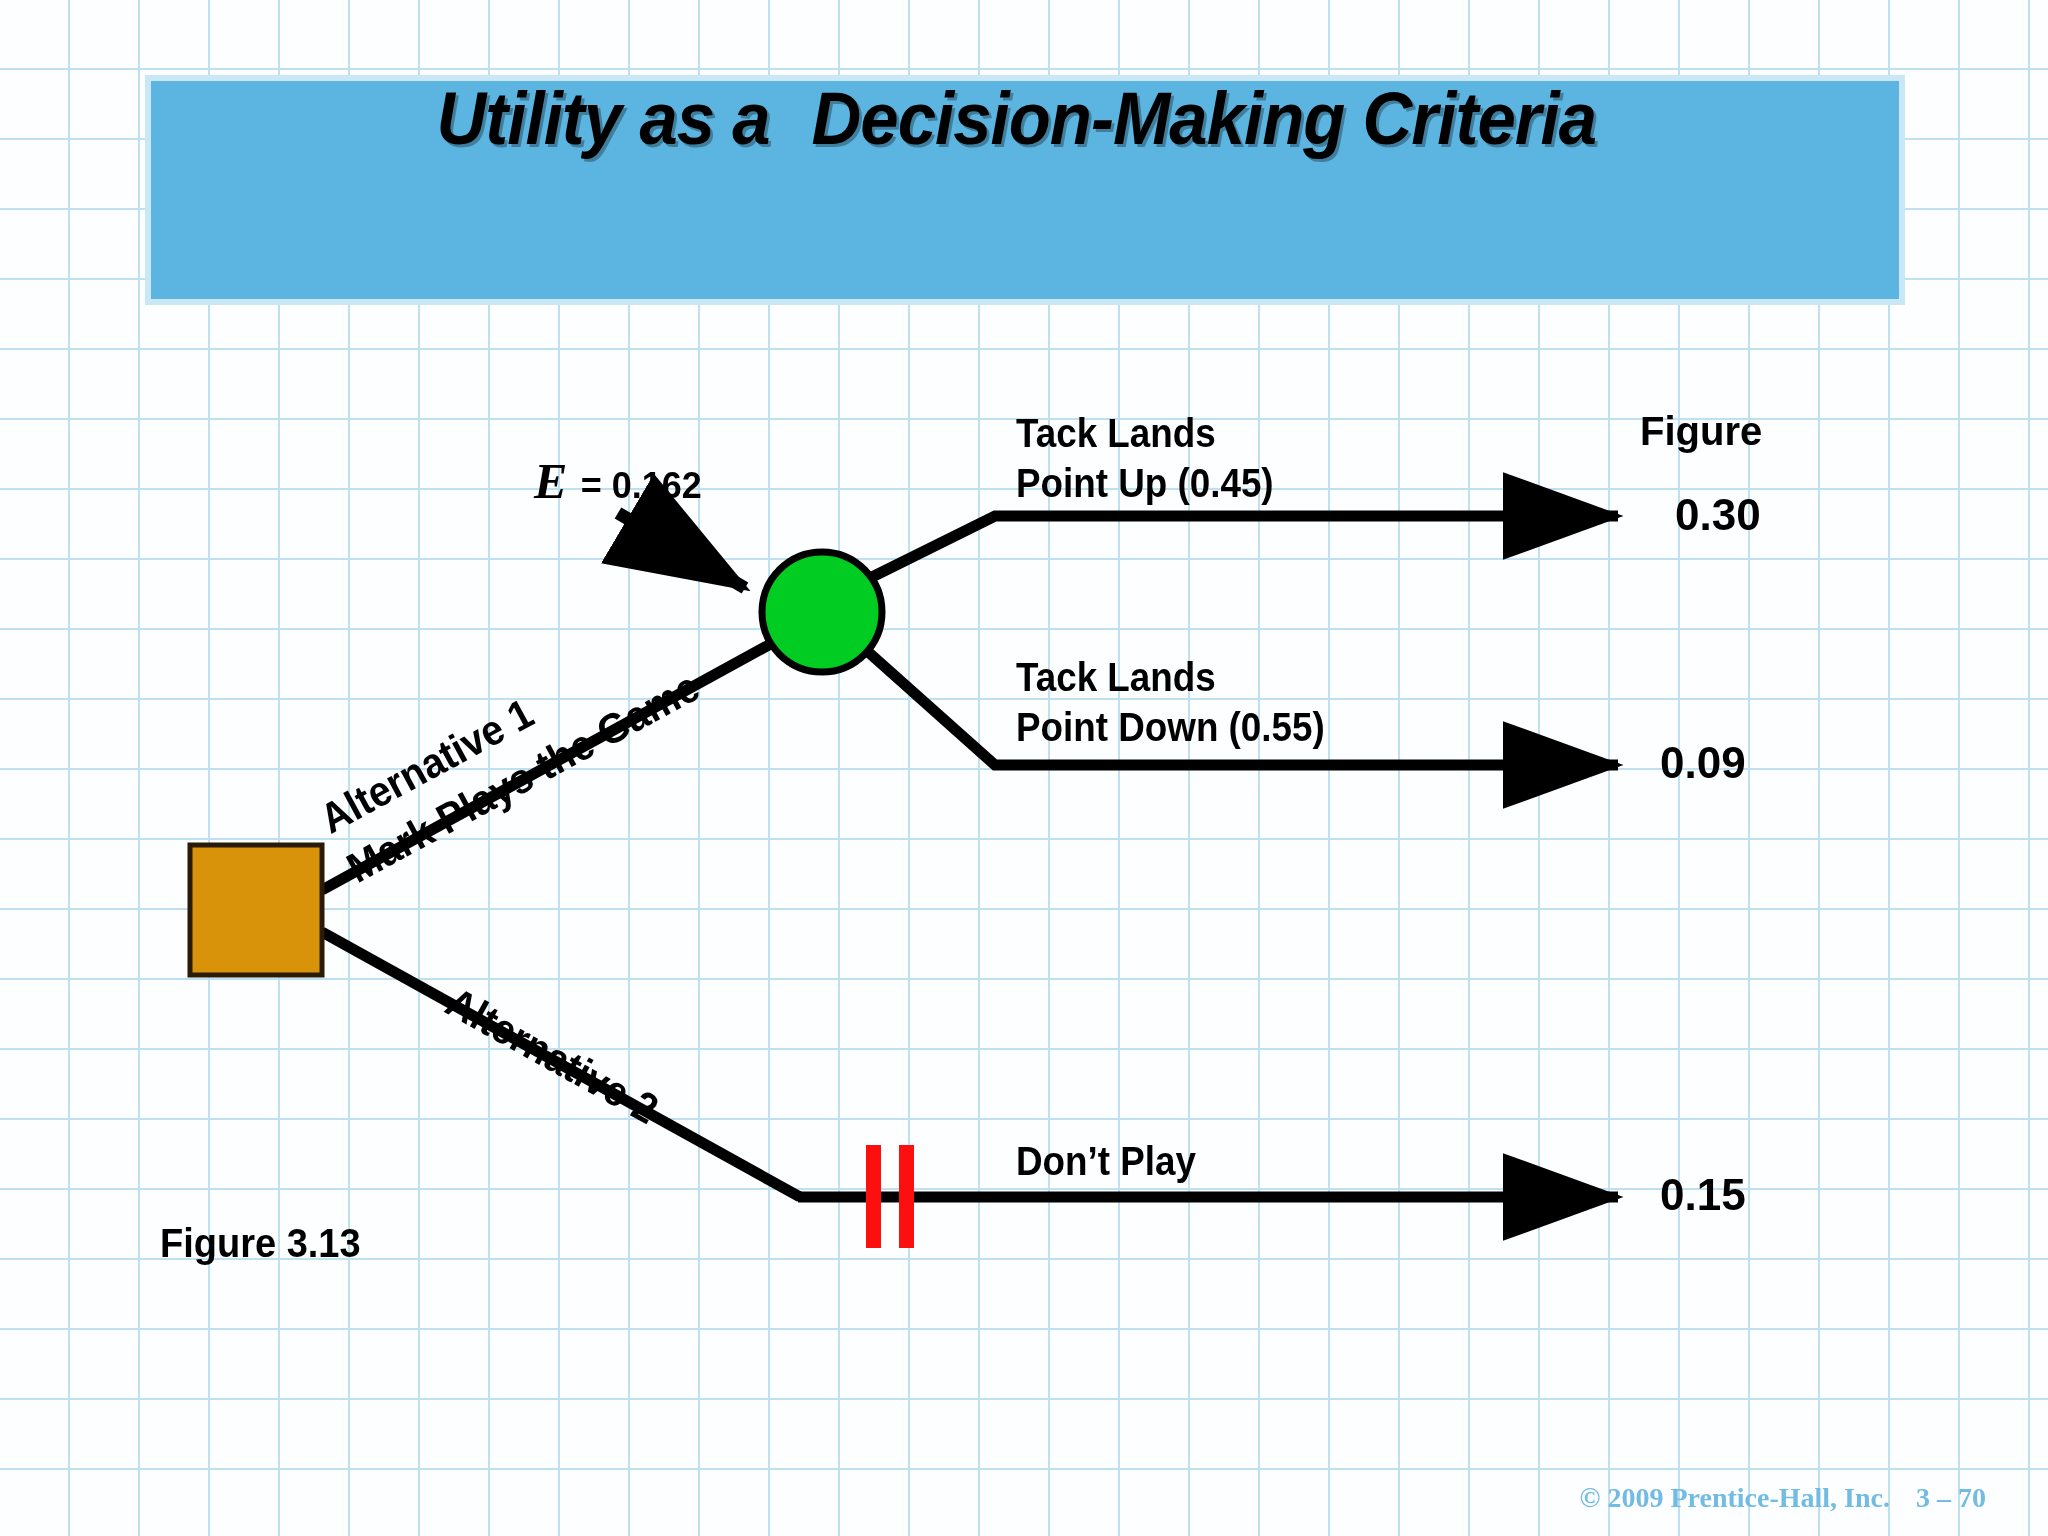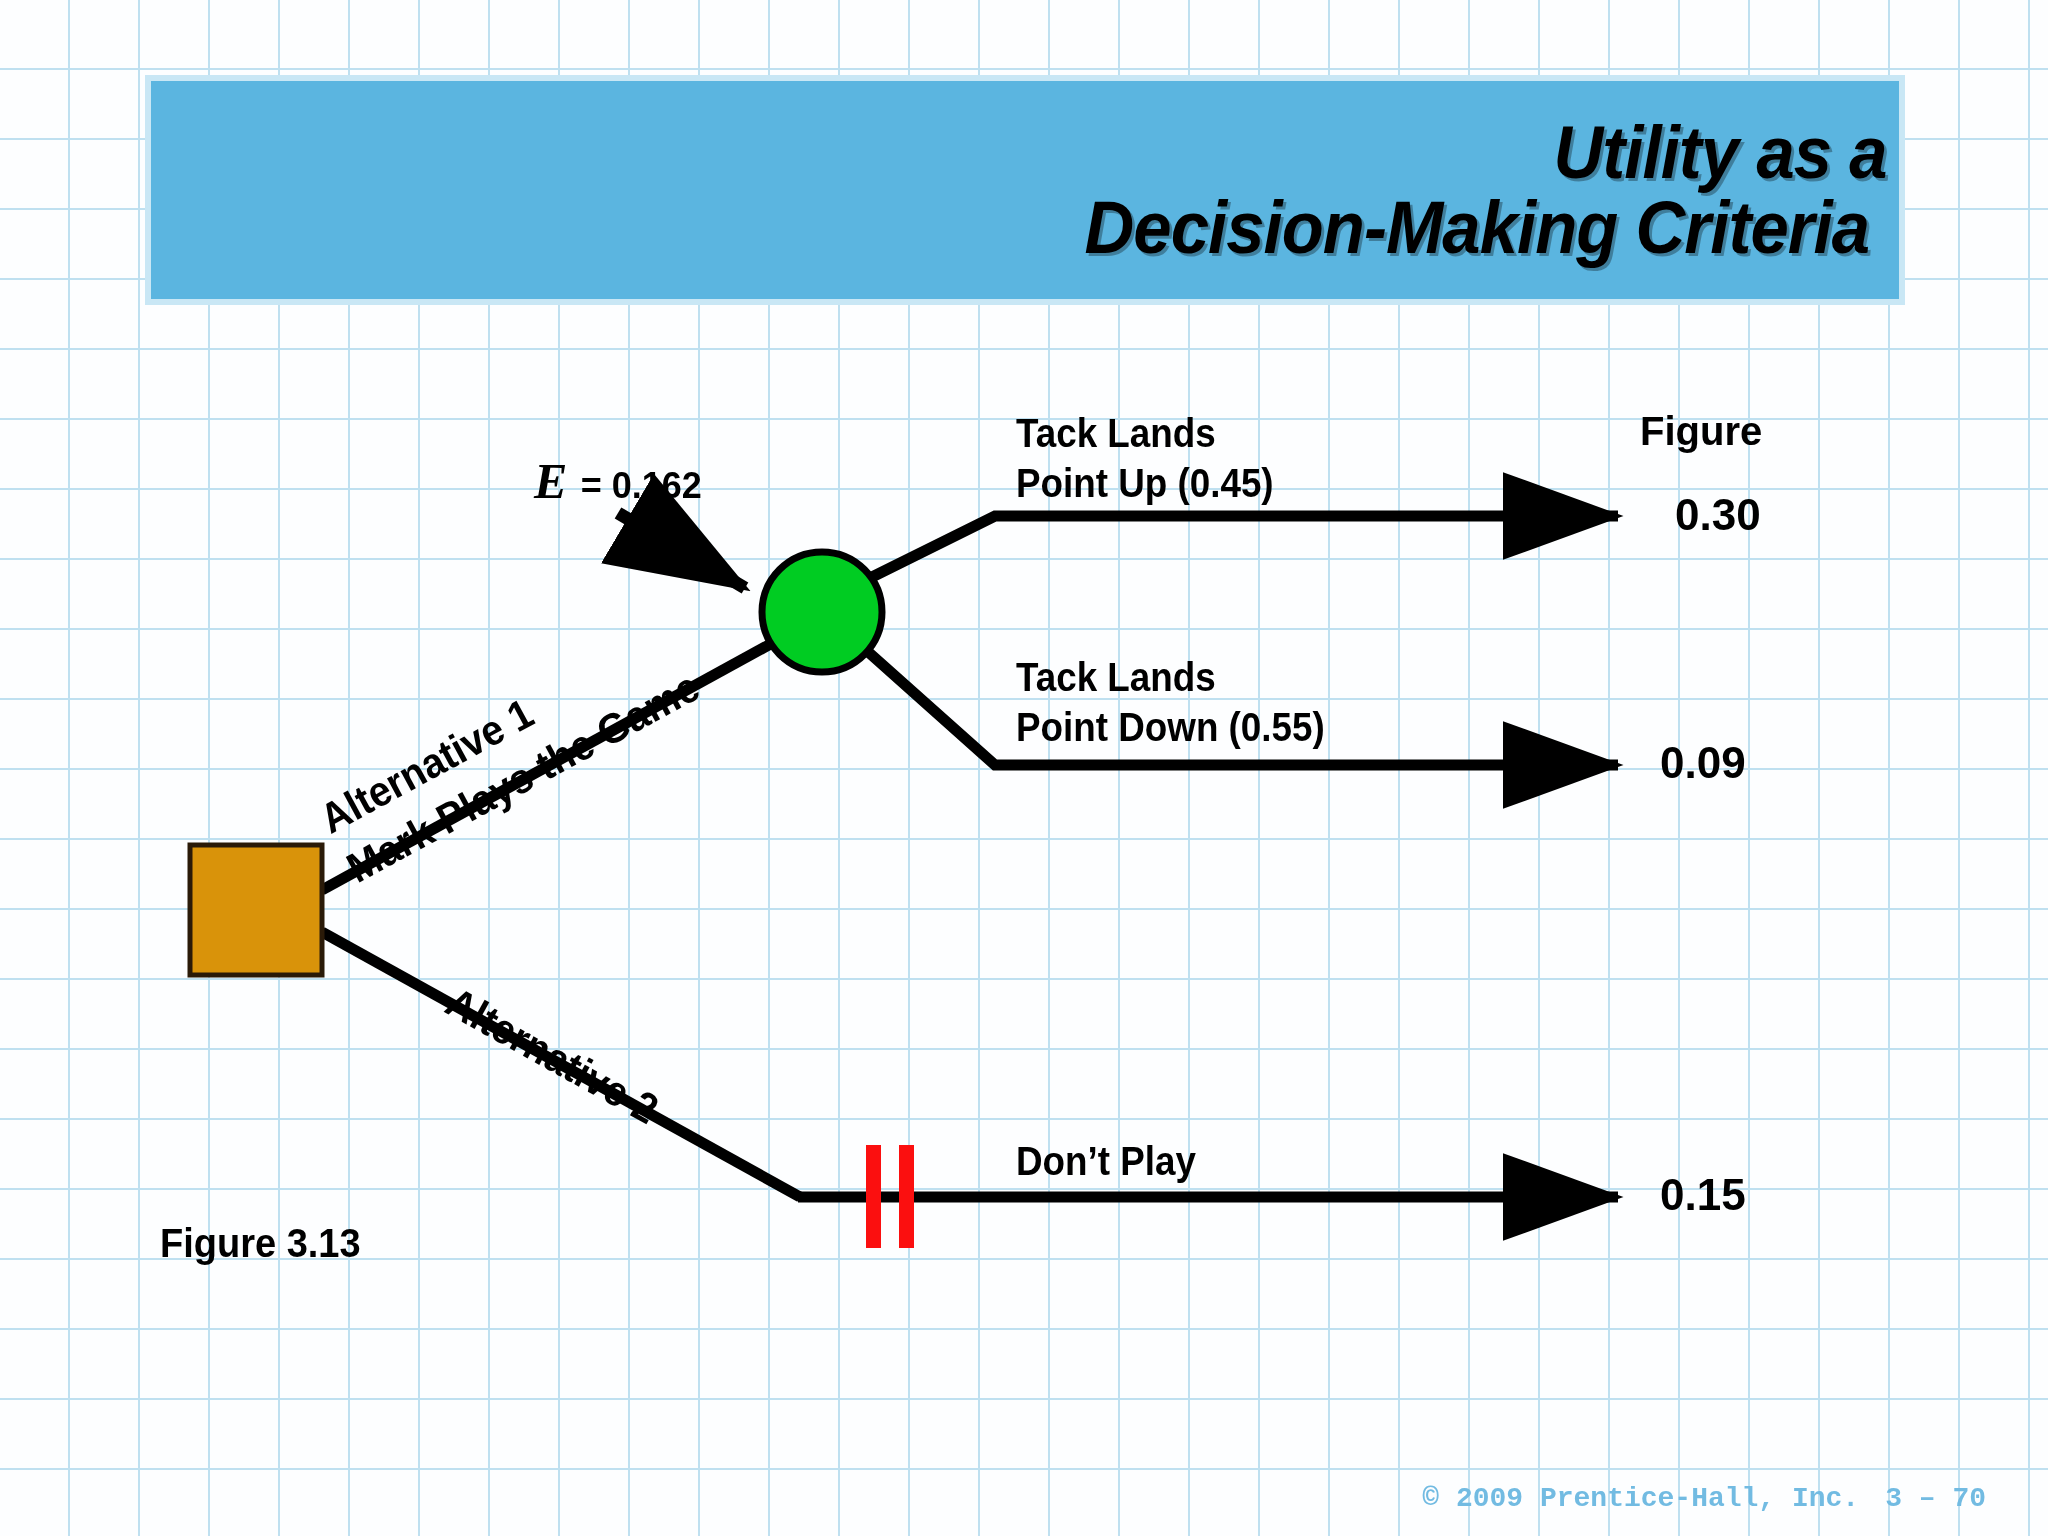--- a/index.html
+++ b/index.html
@@ -22,22 +22,22 @@
 
   
   #title-banner {
     position: absolute;
     left: 145px; top: 75px;
     width: 1760px; height: 230px;
     background: #5bb5e0;
     border: 6px solid #c9e7f5;
     box-sizing: border-box;
     display: flex;
-    flex-direction: column;
-    align-items: flex-end;
+    flex-direction: row;
+    align-items: flex-start;
     justify-content: center;
   }
   #title-banner .tline {
     font-family: "Liberation Sans Narrow", "Liberation Sans", sans-serif;
     font-weight: bold;
     font-style: italic;
     font-size: 74px;
     line-height: 1.02;
     color: #000;
     letter-spacing: -1px;
@@ -92,21 +92,21 @@
   }
   #e-label .eq {
     font-family: "Liberation Sans", sans-serif;
     font-weight: bold;
     font-size: 36px;
   }
 
   #footer {
     position: absolute;
     right: 62px; bottom: 22px;
-    font-family: Liberation Mono, monospace;
+    font-family: Liberation Serif, serif;
     font-weight: bold;
     font-size: 28px;
     color: #72bbe2;
     white-space: nowrap;
   }
   #footer .pg { margin-left: 26px; }
 </style>
 </head>
 <body>
 

